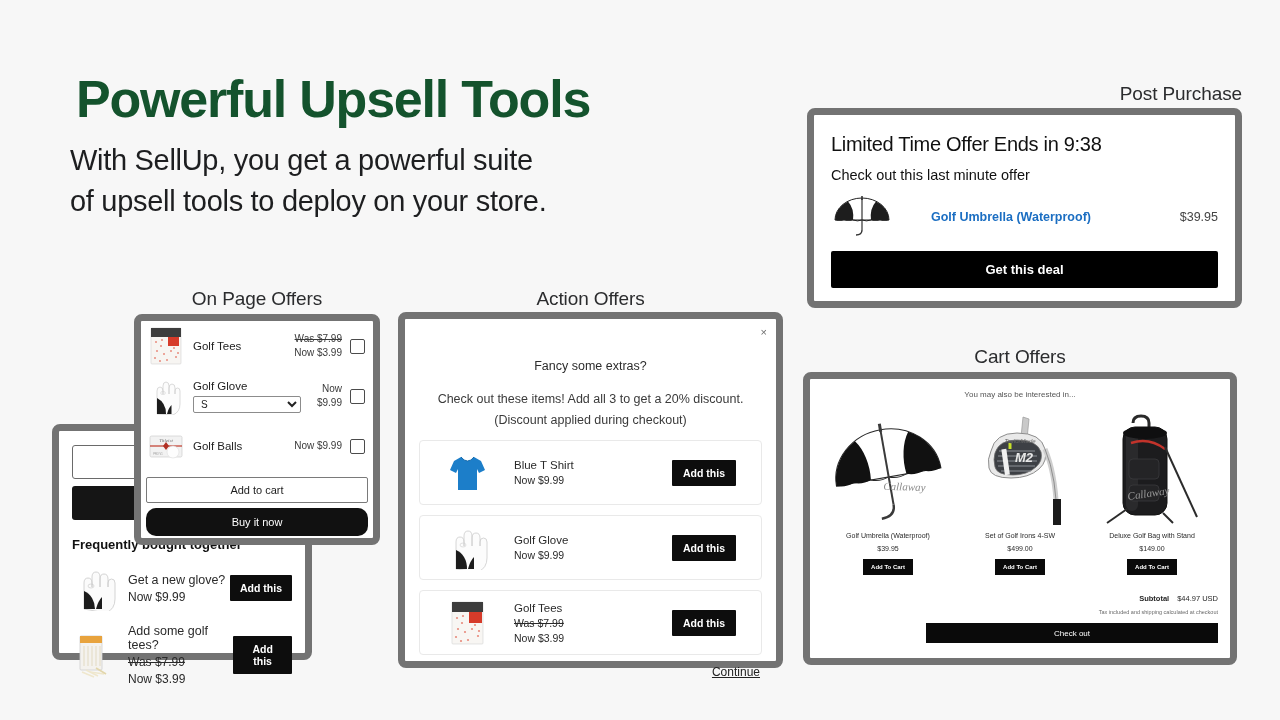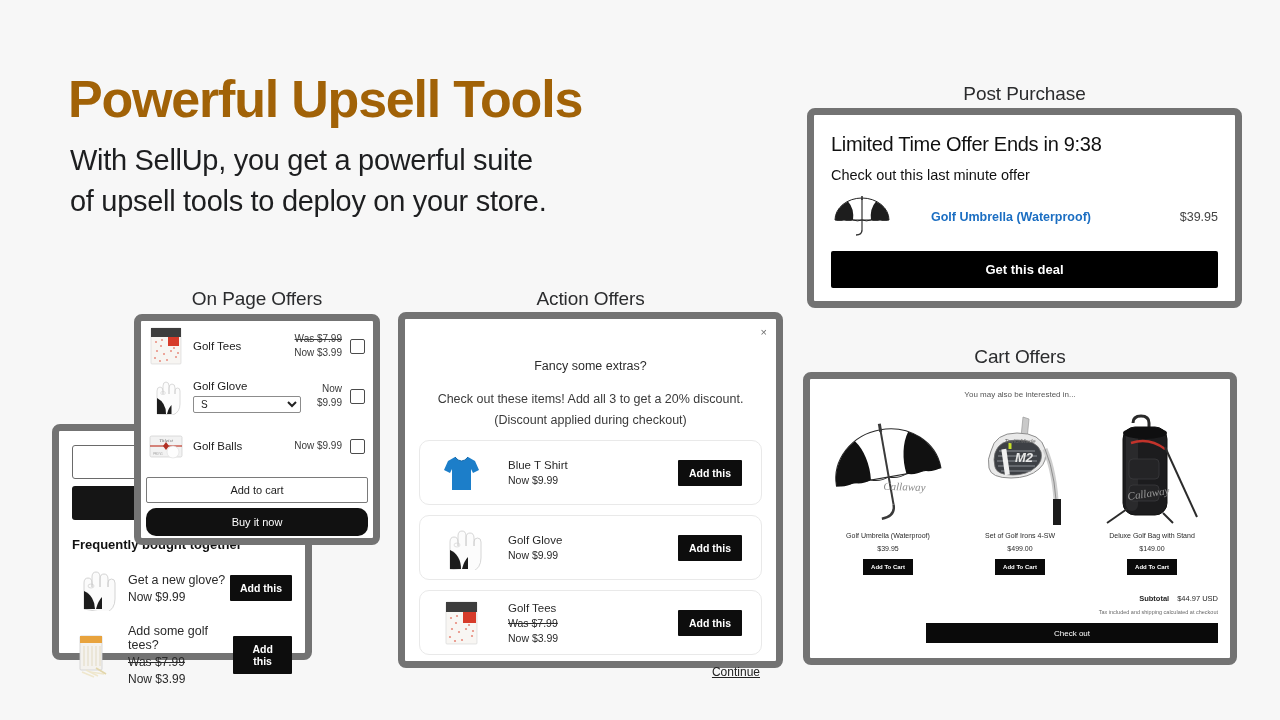--- a/index.html
+++ b/index.html
@@ -6,23 +6,23 @@
   html, body {
     width: 1280px; height: 720px;
     background: #f7f7f7;
     font-family: "Liberation Sans", sans-serif;
     overflow: hidden;
   }
   #stage { position: relative; width: 1280px; height: 720px; }
 
   
   .hero-title {
-    position: absolute; left: 68px; top: 70px;
+    position: absolute; left: 76px; top: 70px;
     font-size: 52px; font-weight: 700; letter-spacing: -1.2px;
-    color: #a16207; line-height: 1.12;
+    color: #14532d; line-height: 1.12;
   }
   .hero-sub {
     position: absolute; left: 70px; top: 140px;
     font-size: 29px; font-weight: 400; color: #1d1e20;
     line-height: 1.42; letter-spacing: -0.3px;
   }
 
   
   .sec-title {
     position: absolute; font-size: 19px; color: #2b2c2e;
@@ -101,21 +101,21 @@
     color: #6d6d6d; background: none; border: none; cursor: pointer;
     font-family: inherit; line-height: 1;
   }
   .ao-title { text-align: center; font-size: 12.5px; color: #2c2c2c; margin-top: 30px; }
   .ao-desc {
     text-align: center; font-size: 12.5px; color: #3a3a3a;
     margin: 16px 10px 0; line-height: 1.65;
   }
   .ao-item {
     display: flex; align-items: center; border: 1px solid #e9e9e9;
-    border-radius: 10px; margin-top: 10px; padding: 9px 19px; min-height: 58px;
+    border-radius: 4px; margin-top: 10px; padding: 9px 25px; min-height: 58px;
   }
   .ao-thumb { width: 45px; height: 45px; flex: 0 0 45px; position: relative; }
   .ao-info { margin-left: 24px; }
   .ao-name { font-size: 11.5px; color: #2a2a2a; }
   .ao-was { font-size: 10.5px; color: #2a2a2a; text-decoration: line-through; margin-top: 3px; }
   .ao-now { font-size: 10.5px; color: #2a2a2a; margin-top: 3px; }
   .ao-add {
     margin-left: auto; background: #0d0d0d; color: #fff; border: none;
     font-size: 10.5px; font-weight: 700; padding: 7px 11px;
     font-family: inherit; cursor: pointer; border-radius: 1px;
@@ -157,21 +157,21 @@
 <div id="stage">
 
   <div class="hero-title">Powerful Upsell Tools</div>
   <div class="hero-sub">
     <div>With SellUp, you get a powerful suite</div>
     <div>of upsell tools to deploy on your store.</div>
   </div>
 
   <div class="sec-title" style="left:134px; top:288px; width:246px;">On Page Offers</div>
   <div class="sec-title" style="left:398px; top:288px; width:385px;">Action Offers</div>
-  <div class="sec-title" style="left:807px; top:83px; width:435px;">Post Purchase</div>
+  <div class="sec-title" style="left:807px; top:83px; width:435px;text-align:right;">Post Purchase</div>
   <div class="sec-title" style="left:803px; top:346px; width:434px;">Cart Offers</div>
 
   <div class="card" id="post-purchase-card">
     <div class="pp-head">Limited Time Offer Ends in 9:38</div>
     <div class="pp-sub">Check out this last minute offer</div>
     <div class="pp-row">
       <div class="pp-thumb">
         <svg class="art" viewBox="0 0 62 45">
           <path d="M4 26 A27 22 0 0 1 58 26 Z" fill="#fff" stroke="#222" stroke-width="1"></path>
           <path d="M4 26 A27 22 0 0 1 17 7.5 A13 19 0 0 1 22 26 A9 6 0 0 1 13 26 A9 6 0 0 1 4 26Z" fill="#1d1d1d"></path>

